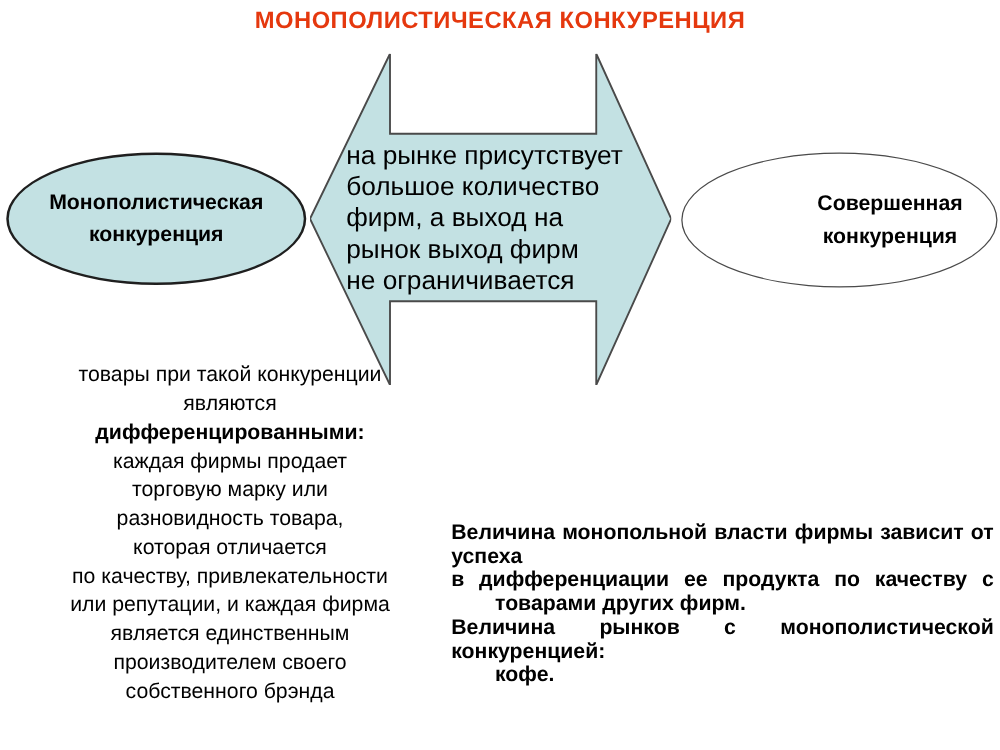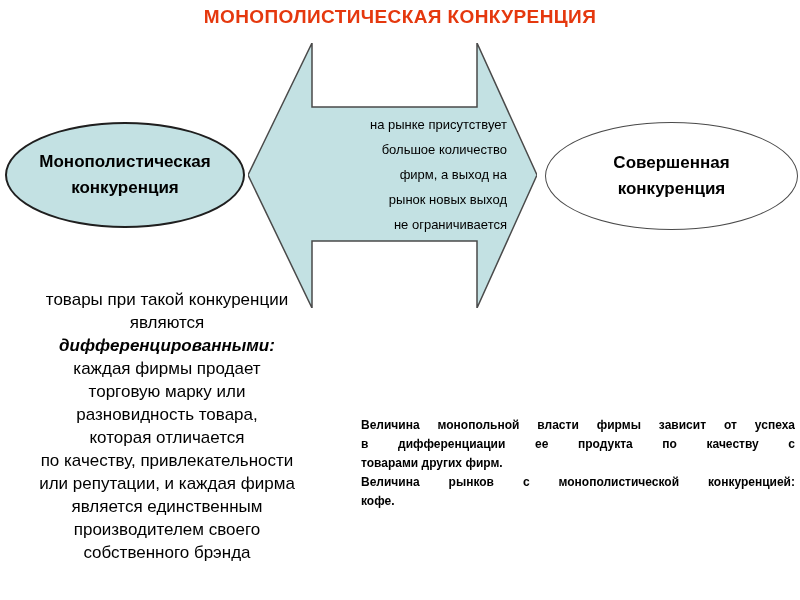--- a/index.html
+++ b/index.html
@@ -63,80 +63,81 @@
     border: 2px solid var(--ellipse-border, #1f1f1f);
   }
   .ellipse-left .ellipse-label { width: 210px; }
   .ellipse-right {
     left: 545px;
     top: 122px;
     width: 253px;
     height: 108px;
     background: #ffffff;
     border: 1.5px solid var(--shape-border, #4a4a4a);
+    justify-content: flex-end;
   }
   .ellipse-right .ellipse-label { width: 170px; }
   .arrow-text {
     position: absolute;
     left: 277px;
     top: 112px;
     width: 230px;
-    text-align: right;
-    font-size: 13px;
+    text-align: left;
+    font-size: 21px;
     line-height: 25px;
     z-index: 2;
   }
   .left-text-block {
     position: absolute;
-    left: 0;
+    left: 17px;
     top: 288px;
     width: 334px;
     text-align: center;
     font-size: 17px;
     line-height: 23px;
     z-index: 4;
   }
   .left-text-block .emphasis {
     font-weight: bold;
-    font-style: italic;
   }
   .right-text-block {
     position: absolute;
     left: 361px;
     top: 416px;
     width: 434px;
-    font-size: 12px;
+    font-size: 17px;
     font-weight: bold;
     line-height: 19px;
     z-index: 4;
   }
   .jlines div {
     text-align: justify;
     text-align-last: justify;
   }
   .jlines div:last-child {
     text-align-last: left;
+    margin-left: 35px;
   }
 </style>
 </head>
 <body>
 
 <div class="slide">
 
   <div class="slide-title">МОНОПОЛИСТИЧЕСКАЯ КОНКУРЕНЦИЯ</div>
 
   <svg class="shape-svg" viewBox="0 0 289 265" aria-hidden="true">
     <polygon points="0,132 64,0 64,64 229,64 229,0 289,132 229,265 229,198 64,198 64,265"></polygon>
   </svg>
 
   <div class="arrow-text jcenter">
       <div>на рынке присутствует</div>
       <div>большое количество</div>
       <div>фирм, а выход на</div>
-      <div>рынок новых выход</div>
+      <div>рынок выход фирм</div>
       <div>не ограничивается</div>
     </div>
 
   <div class="ellipse ellipse-left">
     <div class="ellipse-label">Монополистическая конкуренция</div>
   </div>
 
   <div class="ellipse ellipse-right">
     <div class="ellipse-label">Совершенная конкуренция</div>
   </div>

